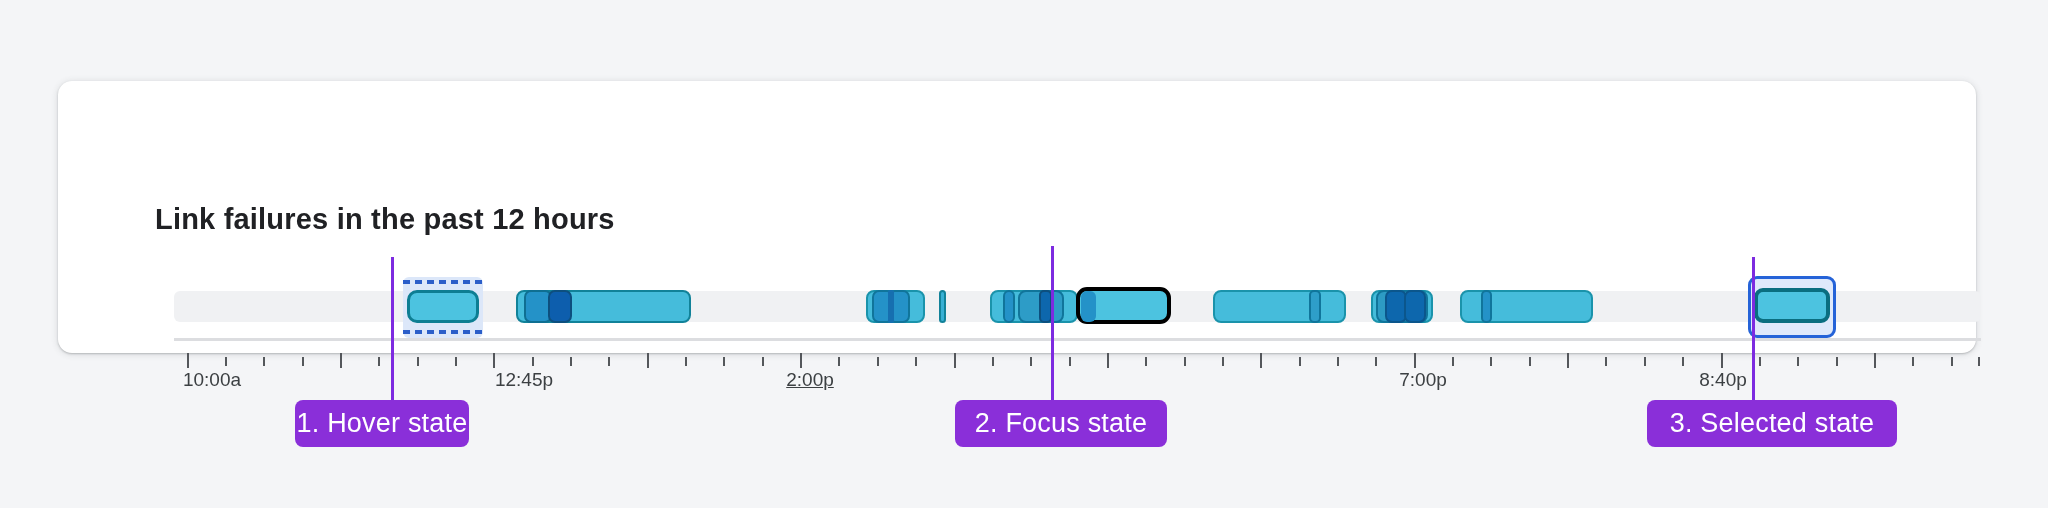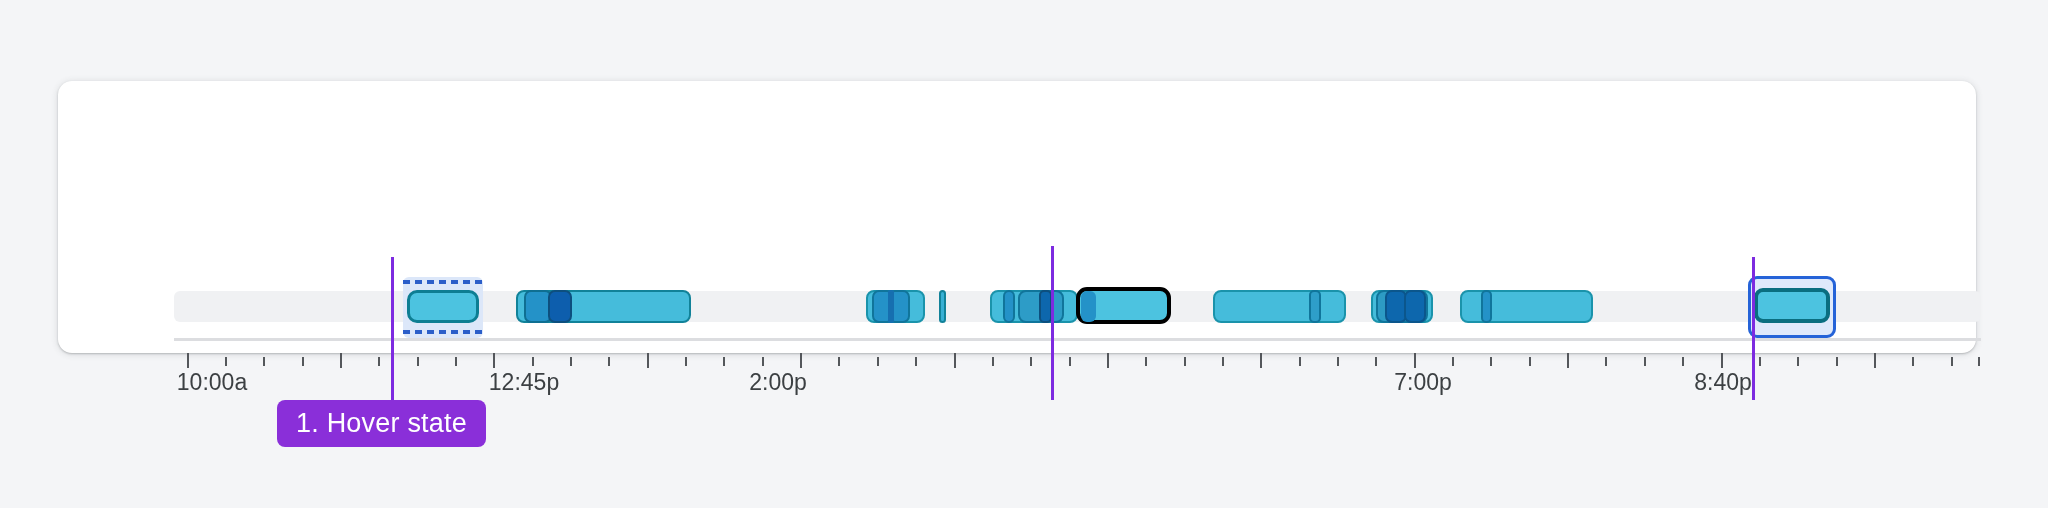--- a/index.html
+++ b/index.html
@@ -23,21 +23,21 @@
   }
   .axis-line{
     position:absolute;left:116px;top:257px;width:1807px;height:3px;
     background:#dcdde0;
   }
   .tick{position:absolute;width:2px;background:#54575b;}
   .tick.minor{top:276px;height:9px;}
   .tick.major{top:272px;height:15px;}
   .axis-label{
     position:absolute;top:288px;transform:translateX(-50%);
-    font-size:23px;color:#3c4043;white-space:nowrap;
+    font-size:19px;color:#3c4043;white-space:nowrap;
   }
   
   .hover-zone{
     position:absolute;left:345px;top:196px;width:80px;height:61px;
     background:#dce7f9;border-radius:6px;
   }
   .hover-dash{
     position:absolute;left:0;width:80px;height:4px;
     background:repeating-linear-gradient(90deg,#2b5ec9 0 7px,transparent 7px 12px);
   }
@@ -53,29 +53,30 @@
   .pointer-line{position:absolute;width:3px;background:#7d2be0;}
   #line-hover{left:391px;top:257px;height:143px;}
   #line-focus{left:1051px;top:246px;height:154px;}
   #line-selected{left:1752px;top:257px;height:143px;}
   .badge{
     position:absolute;top:400px;height:47px;border-radius:8px;
     background:#8a2fd9;color:#ffffff;font-size:27px;font-weight:500;
     display:flex;align-items:center;justify-content:center;
     letter-spacing:.2px;
   }
-  #badge-hover{left:277px;width:209px;}
+  #badge-hover{left:295px;width:174px;}
   #badge-focus{left:955px;width:212px;}
   #badge-selected{left:1647px;width:250px;}
 </style>
 </head>
 <body>
 
 <div id="screen">
   <div class="card">
+    <h1 class="card-title">Link failures in the past 12 hours</h1>
 
     <div class="track"></div>
 
     <div class="hover-zone">
       <div class="hover-dash top"></div>
       <div class="hover-dash bottom"></div>
     </div>
 
     <div class="selected-ring"></div>
 
@@ -153,24 +154,26 @@
         <div class="tick minor" style="left: 1739.2px;"></div>
         <div class="tick minor" style="left: 1777.55px;"></div>
         <div class="tick major" style="left: 1815.9px;"></div>
         <div class="tick minor" style="left: 1854.25px;"></div>
         <div class="tick minor" style="left: 1892.6px;"></div>
         <div class="tick minor" style="left: 1920px;"></div>
       </div>
     <div id="labels-layer">
         <span class="axis-label" style="left: 154px;">10:00a</span>
         <span class="axis-label" style="left: 466px;">12:45p</span>
-        <span class="axis-label" style="left: 720px;">2:00p</span>
+        <span class="axis-label" style="left: 752px; text-decoration: underline;">2:00p</span>
         <span class="axis-label" style="left: 1365px;">7:00p</span>
         <span class="axis-label" style="left: 1665px;">8:40p</span>
       </div>
   </div>
 
   <div class="pointer-line" id="line-hover"></div>
   <div class="pointer-line" id="line-focus"></div>
   <div class="pointer-line" id="line-selected"></div>
 
   <div class="badge" id="badge-hover">1. Hover state</div>
+  <div class="badge" id="badge-focus">2. Focus state</div>
+  <div class="badge" id="badge-selected">3. Selected state</div>
 </div>
 
 </body></html>

